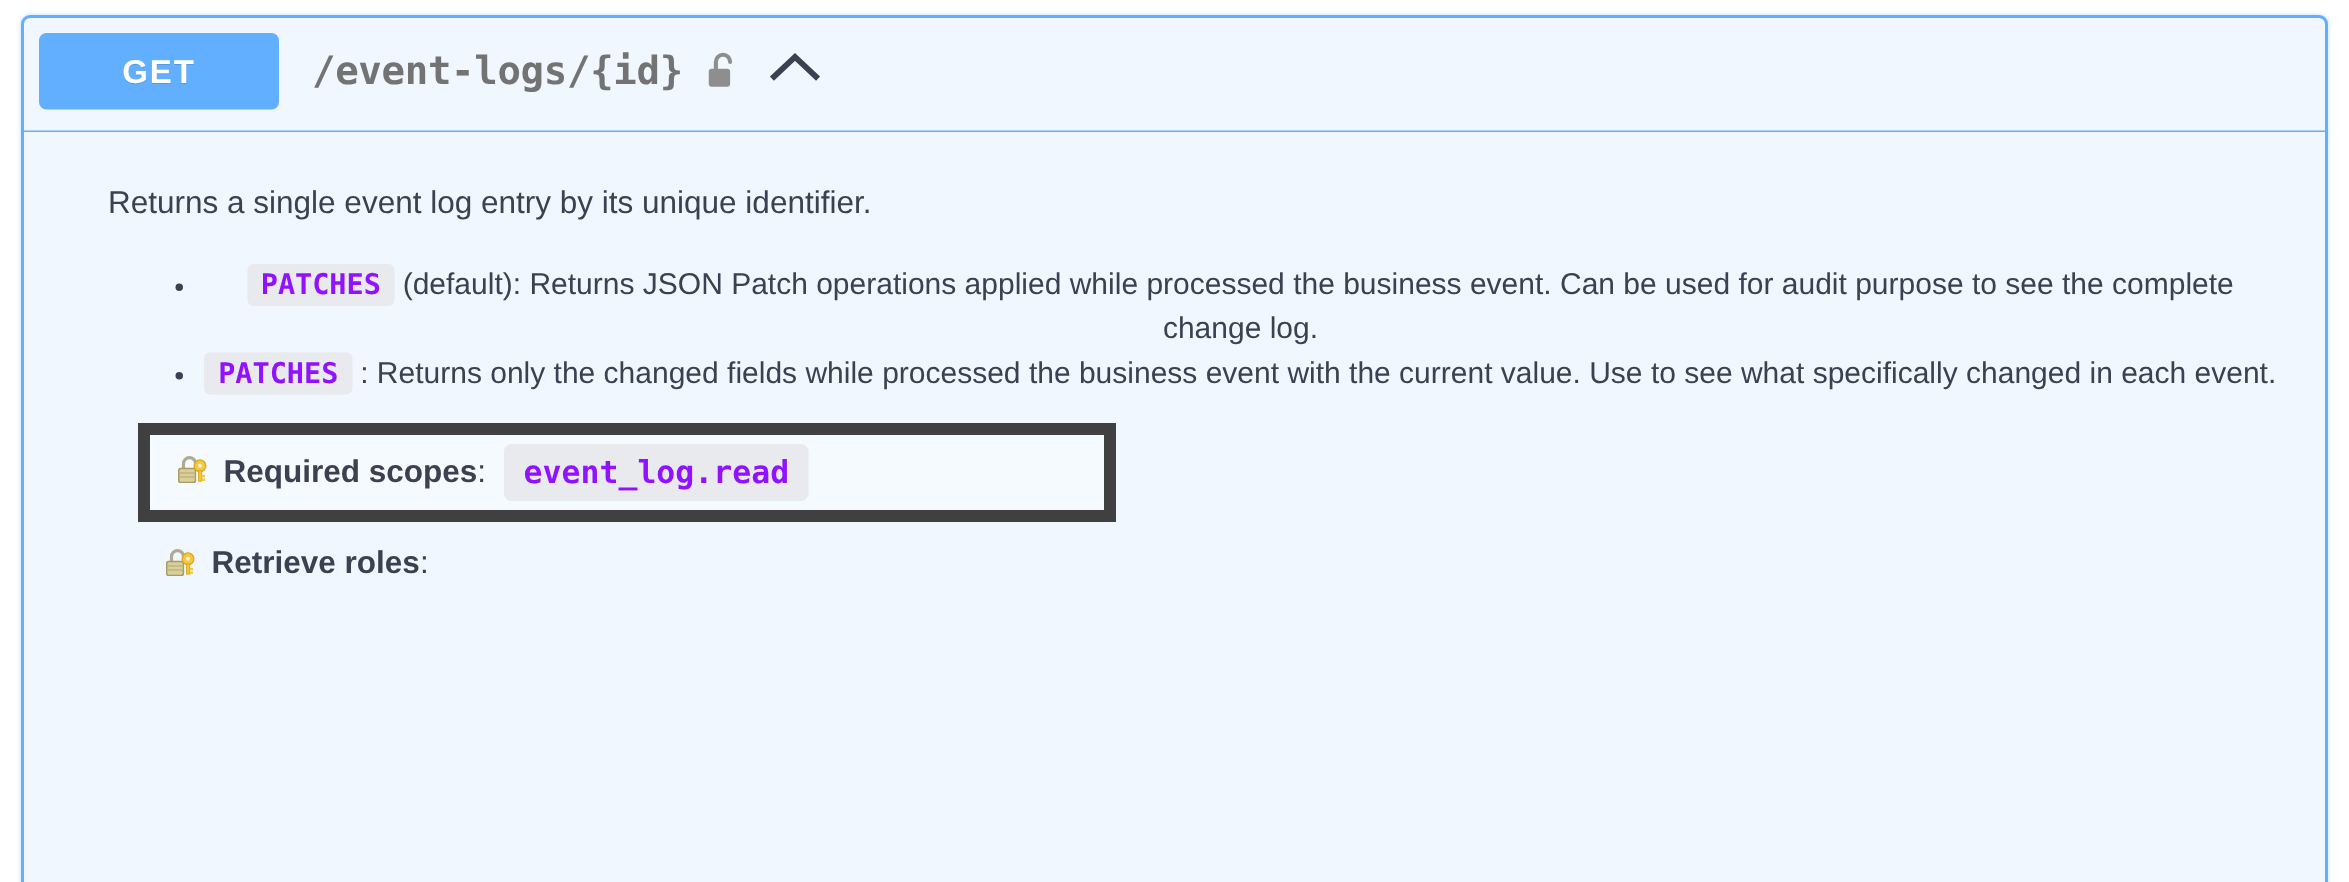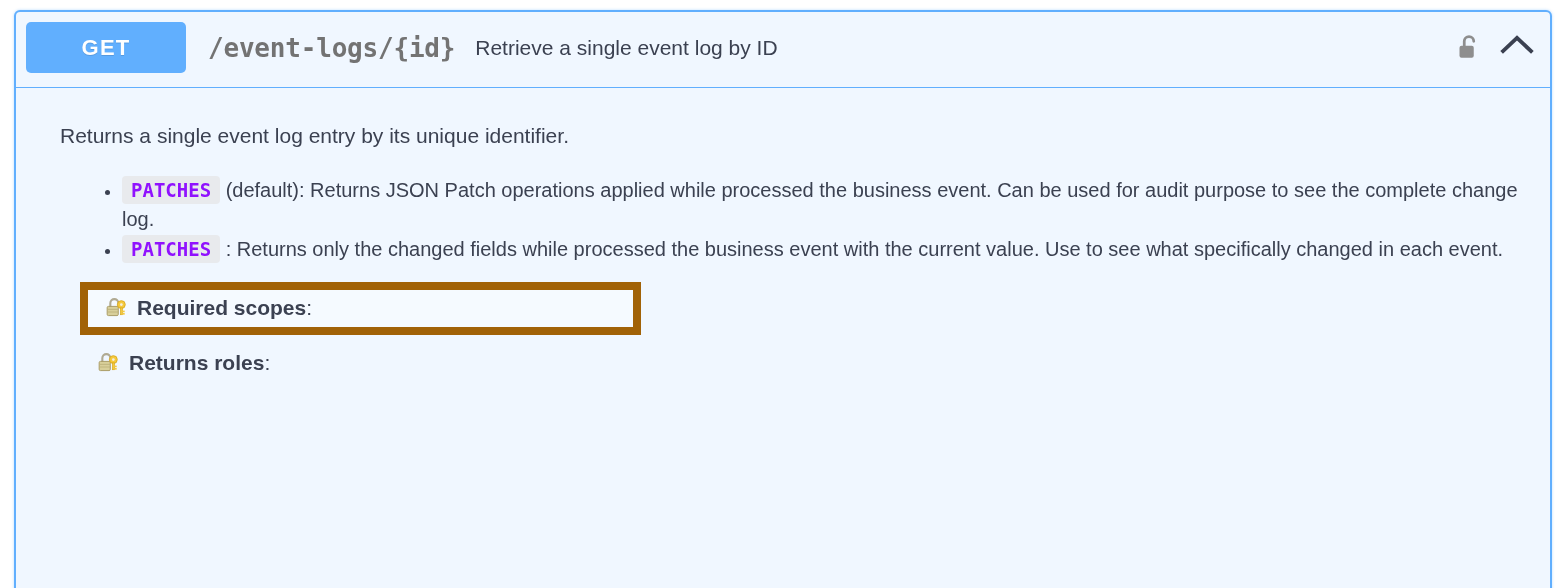--- a/index.html
+++ b/index.html
@@ -106,21 +106,21 @@
     height: 30px;
     line-height: 0;
   }
 
   
   .opblock-body {
     padding: 34px 0 0 0;
   }
 
   .desc-block {
-    padding: 0 30px 0 44px;
+    padding: 0 30px 0 56px;
     color: #3b4151;
   }
 
   .desc-para {
     font-size: 21px;
     line-height: 1.35;
     margin: 0 0 26px 0;
     color: #3b4151;
   }
 
@@ -128,20 +128,21 @@
     font-size: 20px;
     font-weight: bold;
     margin: 0 0 14px 0;
     color: #3b4151;
   }
 
   ul.desc-list {
     margin: 0 0 14px 0;
     padding-left: 62px;
     list-style: disc;
+    text-align: center;
   }
   ul.desc-list li {
     font-size: 20px;
     line-height: 1.42;
     color: #3b4151;
     margin-bottom: 2px;
   }
   ul.desc-list li::marker {
     color: #3b4151;
     font-size: 18px;
@@ -167,22 +168,22 @@
   .req-row {
     display: flex;
     align-items: center;
     font-size: 21px;
     color: #3b4151;
     padding: 10px 14px 10px 16px;
     box-sizing: border-box;
   }
 
   .req-row.highlighted {
-    width: 561px;
-    border: 8px solid #a16207;
+    width: 652px;
+    border: 8px solid #404040;
     background: #f5faff;
     margin-bottom: 6px;
     padding: 6px 14px 6px 16px;
   }
 
   .req-emoji {
     font-size: 22px;
     line-height: 1;
     margin-right: 10px;
     flex: 0 0 auto;
@@ -218,21 +219,20 @@
 <div class="page">
 
   <div class="opblock">
 
     <div class="opblock-summary">
 
       <span class="opblock-method">GET</span>
 
       <span class="opblock-path">/event-logs/{id}</span>
 
-      <span class="opblock-description">Retrieve a single event log by ID</span>
 
       <span class="opblock-controls">
 
         <span class="lock-icon-btn">
           <svg viewBox="0 0 20 24" width="26" height="30" aria-hidden="true">
             <path d="M6.2 10.2 V6.6 a3.8 3.8 0 0 1 7.6 0" fill="none" stroke="#8e8e8e" stroke-width="2.2" stroke-linecap="round"></path>
             <rect x="2.4" y="10.2" width="11.4" height="9.6" rx="1.6" fill="#8e8e8e"></rect>
           </svg>
         </span>
 
@@ -274,37 +274,38 @@
                 <rect x="3.3" y="16.2" width="11.6" height="0.9" fill="#bdb07a"></rect>
                 <circle cx="18.1" cy="8.9" r="4.1" fill="#f5c93c" stroke="#d8a91d" stroke-width="0.9"></circle>
                 <circle cx="18.1" cy="8.9" r="1.4" fill="#f3efe2"></circle>
                 <rect x="17.1" y="12.3" width="2.1" height="7.2" fill="#f5c93c" stroke="#d8a91d" stroke-width="0.7"></rect>
                 <rect x="19.2" y="15.2" width="2.4" height="1.7" fill="#f5c93c"></rect>
                 <rect x="19.2" y="17.7" width="2.4" height="1.7" fill="#f5c93c"></rect>
               </svg>
             </span>
             <span class="req-label">Required scopes</span>
             <span class="req-colon">:</span>
+            <span class="req-value">event_log.read</span>
           </div>
 
           <div class="req-row">
             <span class="req-emoji">
               <svg class="emoji-lock-svg" viewBox="0 0 24 26" aria-hidden="true">
                 <path d="M6.6 11 V7.4 a4.2 4.2 0 0 1 8.4 0 V11" fill="none" stroke="#b0aa93" stroke-width="2.2" stroke-linecap="round"></path>
                 <rect x="3.3" y="10.8" width="11.6" height="9.6" rx="1.3" fill="#d8cf9a" stroke="#a79a63" stroke-width="1"></rect>
                 <rect x="3.3" y="13.4" width="11.6" height="0.9" fill="#bdb07a"></rect>
                 <rect x="3.3" y="16.2" width="11.6" height="0.9" fill="#bdb07a"></rect>
                 <circle cx="18.1" cy="8.9" r="4.1" fill="#f5c93c" stroke="#d8a91d" stroke-width="0.9"></circle>
                 <circle cx="18.1" cy="8.9" r="1.4" fill="#f3efe2"></circle>
                 <rect x="17.1" y="12.3" width="2.1" height="7.2" fill="#f5c93c" stroke="#d8a91d" stroke-width="0.7"></rect>
                 <rect x="19.2" y="15.2" width="2.4" height="1.7" fill="#f5c93c"></rect>
                 <rect x="19.2" y="17.7" width="2.4" height="1.7" fill="#f5c93c"></rect>
               </svg>
             </span>
-            <span class="req-label">Returns roles</span>
+            <span class="req-label">Retrieve roles</span>
             <span class="req-colon">:</span>
           </div>
 
         </div>
       </div>
     </div>
   </div>
 </div>
 
 </body></html>

